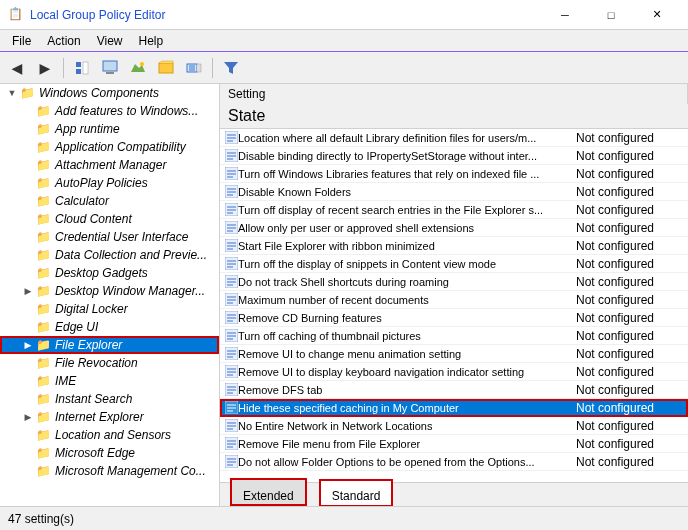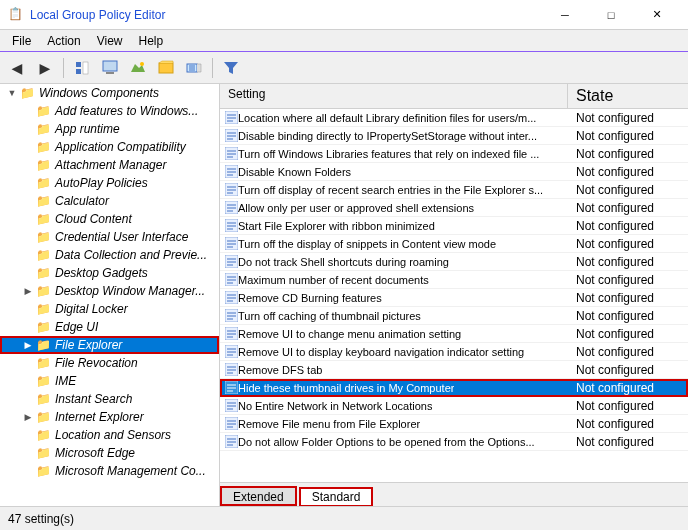--- a/index.html
+++ b/index.html
@@ -124,20 +124,21 @@
       overflow-y: auto;
       overflow-x: hidden;
     }
     .table-header {
       display: flex;
       background: #f0f0f0;
       border-bottom: 1px solid #d0d0d0;
       position: sticky;
       top: 0;
       z-index: 1;
+      flex-direction: column;
     }
     .col-setting {
       flex: 1;
       padding: 3px 8px;
       font-size: 12px;
       font-weight: normal;
       border-right: 1px solid #d0d0d0;
     }
     .col-state {
       width: 120px;
@@ -196,22 +197,22 @@
       background: #f0f0f0;
     }
     .tab {
       padding: 3px 12px;
       font-size: 12px;
       cursor: pointer;
       border: 1px solid #d0d0d0;
       border-bottom: none;
       background: #e0e0e0;
       margin-right: 2px;
-      height: 20px;
-      display: flex; align-items: center;
+      height: 28px;
+      display: flex; align-items: flex-end; margin-left: 10px;
     }
     .tab.active {
       background: #fff;
       border-bottom: 1px solid #fff;
       margin-bottom: -1px;
     }
     .tab-outline {
       outline: 2px solid #cc0000;
       outline-offset: -2px;
     }
@@ -637,21 +638,21 @@
           <div class="table-row highlighted">
             <div class="row-setting">
               <span class="row-icon">
                 <svg width="13" height="13" viewBox="0 0 13 13">
     <rect x="0" y="0" width="13" height="13" fill="#ffffff33" stroke="#fff" stroke-width="0.5"></rect>
     <line x1="2" y1="4" x2="11" y2="4" stroke="#fff" stroke-width="1"></line>
     <line x1="2" y1="7" x2="11" y2="7" stroke="#fff" stroke-width="1"></line>
     <line x1="2" y1="10" x2="8" y2="10" stroke="#fff" stroke-width="1"></line>
   </svg>
               </span>
-              <span class="row-text">Hide these thumbnail drives in My Computer</span>
+              <span class="row-text">Hide these specified caching in My Computer</span>
             </div>
             <div class="row-state">Not configured</div>
           </div>
           <div class="table-row">
             <div class="row-setting">
               <span class="row-icon">
                 <svg width="13" height="13" viewBox="0 0 13 13">
     <rect x="0" y="0" width="13" height="13" fill="#e8f0fe" stroke="#4472C4" stroke-width="0.5"></rect>
     <line x1="2" y1="4" x2="11" y2="4" stroke="#4472C4" stroke-width="1"></line>
     <line x1="2" y1="7" x2="11" y2="7" stroke="#4472C4" stroke-width="1"></line>

